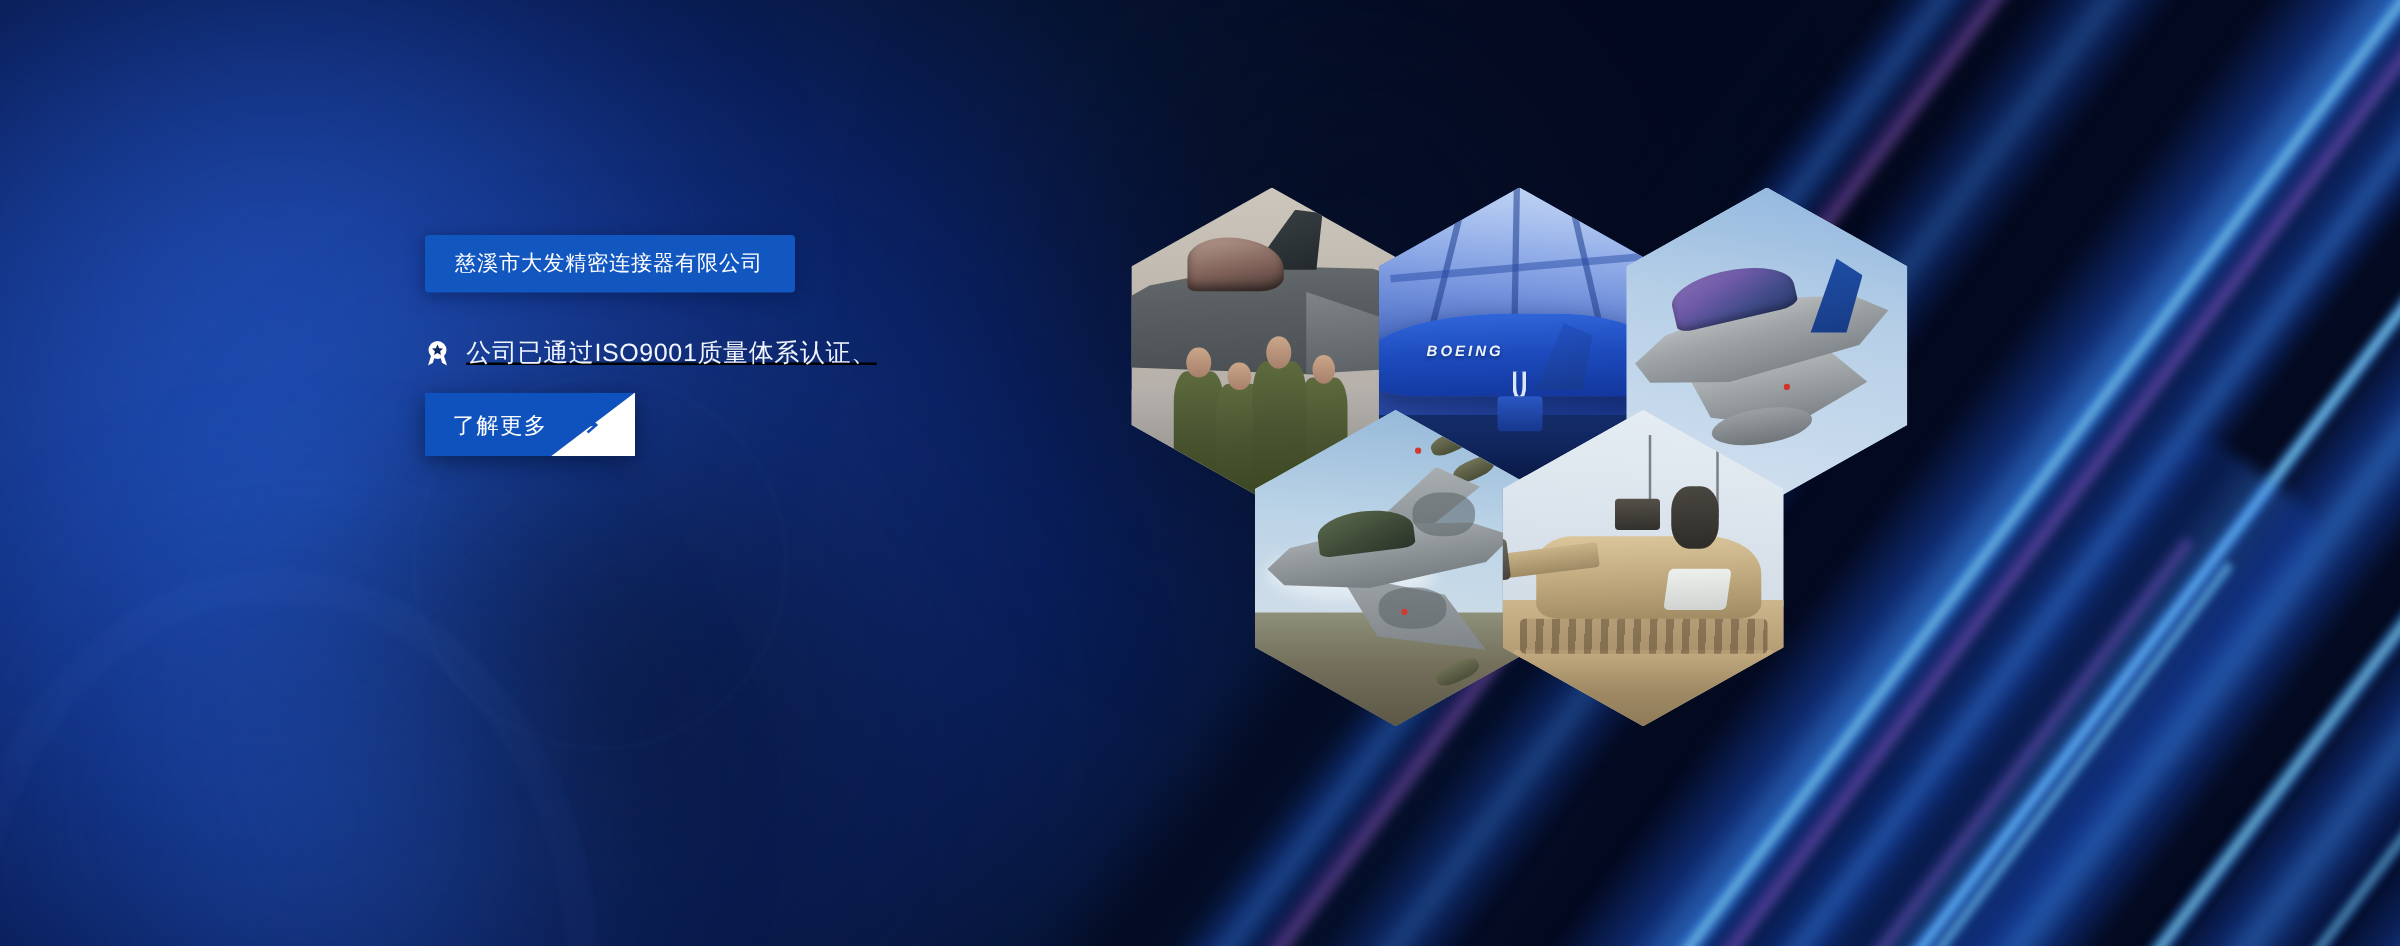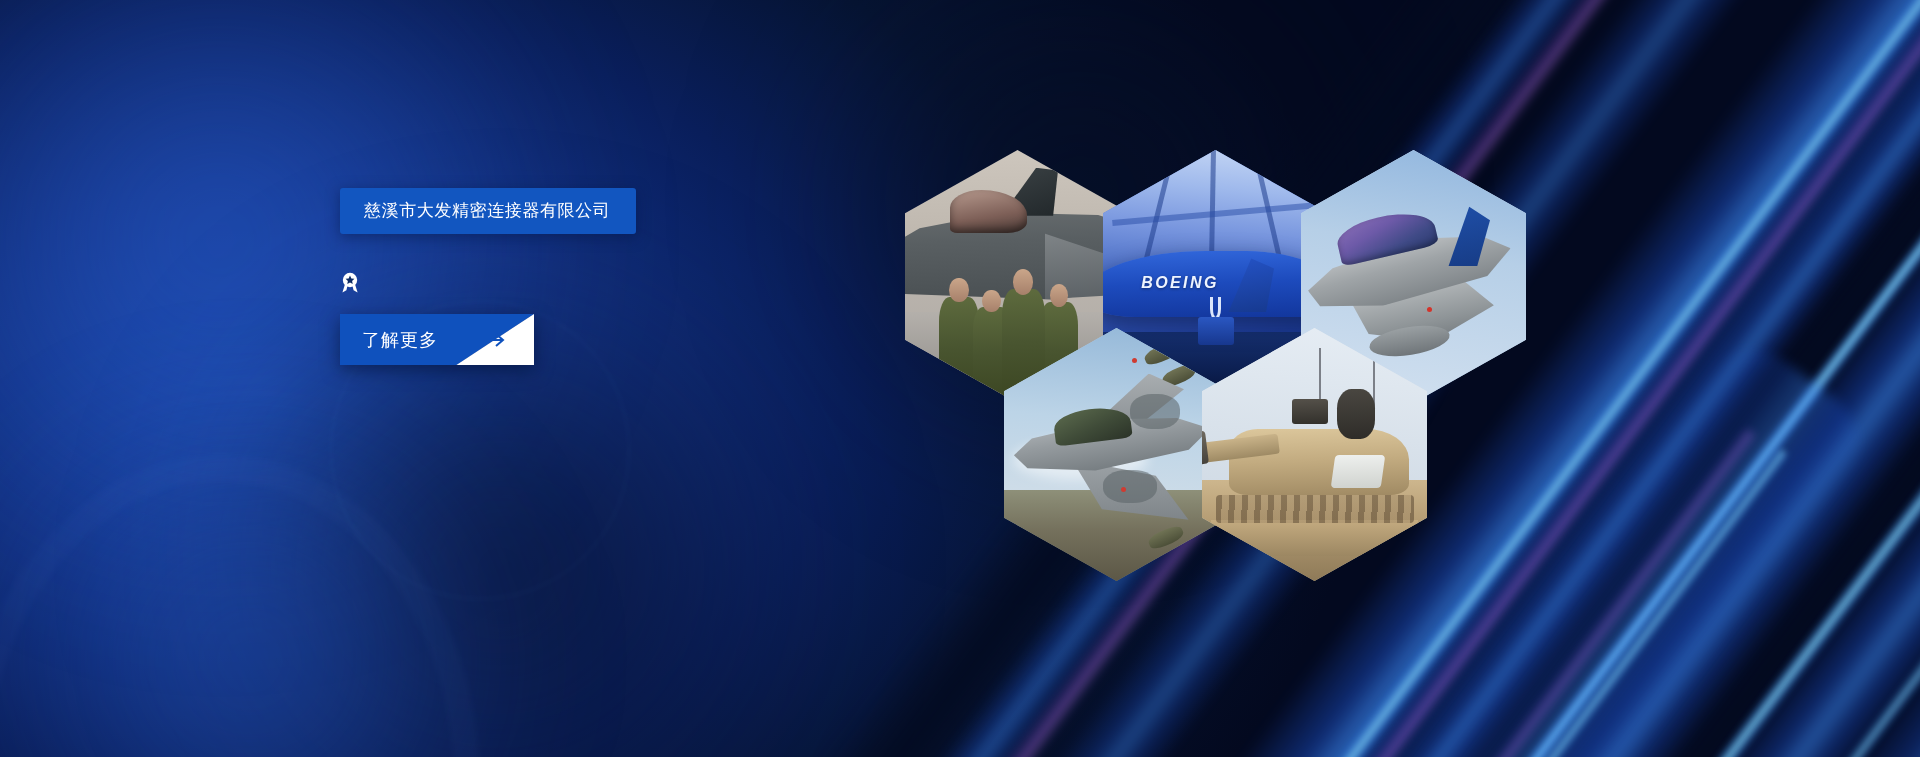--- a/index.html
+++ b/index.html
@@ -123,21 +123,21 @@
     background:rgba(40,75,165,.5); transform:rotate(-5deg); }
   .boeing .wing{ position:absolute; left:-6%; top:40%; width:112%; height:26%;
     background:linear-gradient(178deg,#2f63d8 0%,#1c49bb 46%,#123críptico 46%,#12369c 100%);
     background:linear-gradient(178deg,#3268dc 0%,#1d4bbd 48%,#12369c 100%);
     border-radius:46% 38% 12% 18%/60% 70% 28% 24%;
     box-shadow:0 8px 22px rgba(5,18,60,.55); }
   .boeing .fin{ position:absolute; left:54%; top:42%; width:22%; height:22%;
     background:linear-gradient(170deg,#2554c8,#16398f);
     clip-path:polygon(8% 100%,54% 4%,100% 22%,84% 100%); }
   .boeing .logo{ position:absolute; left:17%; top:49%;
-    color:#eef4ff; font-size:16px; letter-spacing:2.4px; font-weight:700;
+    color:#eef4ff; font-size:12px; letter-spacing:2.4px; font-weight:700;
     font-style:italic; font-family:"Liberation Sans",sans-serif;
     text-shadow:0 1px 3px rgba(0,0,0,.4);text-align:center; }
   .boeing .floor{ position:absolute; left:0; top:72%; width:100%; height:28%;
     background:linear-gradient(180deg,#16306f 0%,#0c1f51 55%,#061033 100%); }
   .boeing .stand{ position:absolute; left:42%; top:66%; width:16%; height:11%;
     background:linear-gradient(180deg,#2a57c2,#17378e); border-radius:3px; }
   .boeing .hook{ position:absolute; left:47.5%; top:58%; width:5%; height:9%;
     border:3px solid #dbe6fb; border-top:none; border-radius:0 0 60% 60%; }
 
   
@@ -250,21 +250,21 @@
   .bullets{ margin-top:38px; list-style:none; }
   .bullets li{
     display:flex; align-items:center; gap:13px;
     color:#f0f5ff; font-size:20px; line-height:1;
     margin-bottom:21px; letter-spacing:.5px;
   }
   .medal{ flex:0 0 auto; width:20px; height:21px; display:block; }
 
   .cta{
     position:relative; margin-top:18px;
-    width:194px; height:51px; display:block;
+    width:168px; height:51px; display:block;
     cursor:pointer; overflow:hidden;
     box-shadow:0 5px 18px rgba(2,14,48,.55);
   }
   .cta .left{
     position:absolute; inset:0; background:#0f51bd;
     clip-path:polygon(0 0,100% 0,60% 100%,0 100%);
   }
   .cta .right{
     position:absolute; inset:0; background:#ffffff;
     clip-path:polygon(100% 0,100% 100%,60% 100%,100% 0);
@@ -407,20 +407,21 @@
 
       <li>
         <span class="medal">
           <svg viewBox="0 0 20 21" width="20" height="21" aria-hidden="true">
             <path d="M5.2 11.5 L2.4 20.4 L6.4 18.2 L7.6 13.6 Z" fill="#ffffff"></path>
             <path d="M14.8 11.5 L17.6 20.4 L13.6 18.2 L12.4 13.6 Z" fill="#ffffff"></path>
             <circle cx="10" cy="8" r="7.2" fill="#ffffff"></circle>
             <path d="M10 3.6 L11.35 6.5 L14.4 6.85 L12.1 8.9 L12.75 12 L10 10.45 L7.25 12 L7.9 8.9 L5.6 6.85 L8.65 6.5 Z" fill="#0d2a63"></path>
           </svg>
         </span>
+        <span>公司已通过ISO9001质量体系认证、</span>
       </li>
 
 
 
     </ul>
 
     <div class="cta">
       <div class="left"></div>
       <div class="right"></div>
       <div class="label">了解更多</div>

